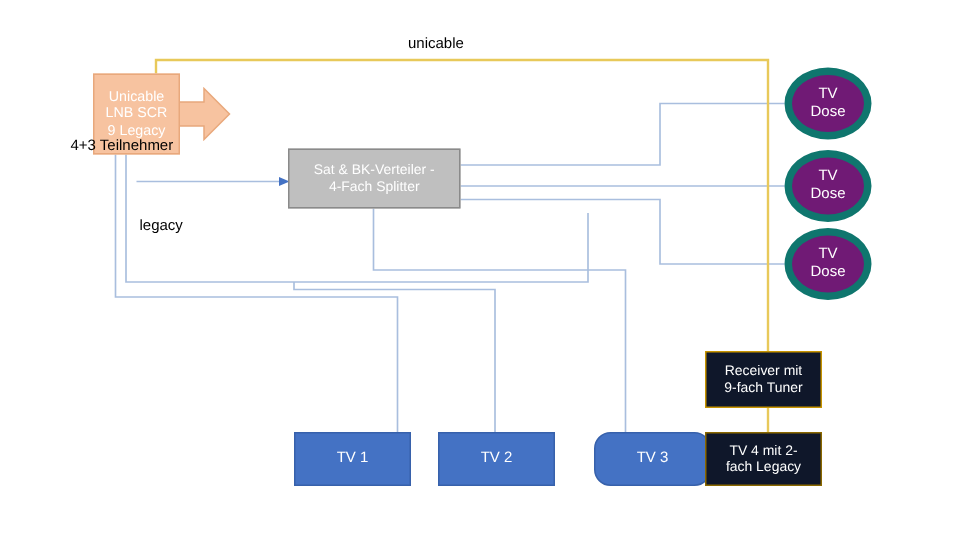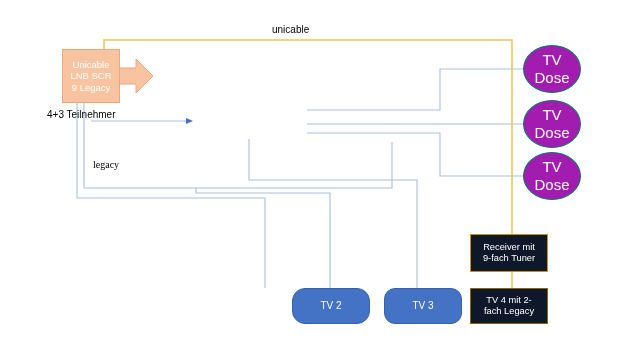--- a/index.html
+++ b/index.html
@@ -56,42 +56,42 @@
     font-size: 9.3px;
     color: #ffffff;
     padding: 0 4px;
     z-index: 6;
   }
   
   .dose {
     width: 58px;
     height: 48px;
     border-radius: 50%;
-    background: #a21caf;
-    border: 1px solid #0f766e;
-    font-size: 15px;
+    background: #701a75;
+    border: 5px solid #0f766e;
+    font-size: 10px;
     color: #ffffff;
     z-index: 7;
   }
   .dose1 { left: 523px; top: 45px; }
   .dose2 { left: 523px; top: 100px; }
   .dose3 { left: 523px; top: 152px; }
   
   .tvbox {
     top: 288px;
     width: 78px;
     height: 36px;
     background: #4472c4;
     border: 1px solid #3761ab;
     font-size: 10px;
     z-index: 6;
   }
   .tv1 { left: 196px; }
-  .tv2 { left: 292px; border-radius: 13px; }
-  .tv3 { left: 384px; border-radius: 11px; }
+  .tv2 { left: 292px; }
+  .tv3 { left: 396px; border-radius: 11px; }
   
   .receiver {
     left: 470px;
     top: 234px;
     width: 78px;
     height: 38px;
     background: #0f172a;
     border: 1px solid #c79400;
     font-size: 9.3px;
     z-index: 6;
@@ -110,22 +110,22 @@
   }
   
   .lbl {
     position: absolute;
     color: #000000;
     font-size: 10px;
     white-space: nowrap;
     z-index: 8;
   }
   .lbl-unicable { left: 272px; top: 24px; }
-  .lbl-teilnehmer { left: 47px; top: 109px; }
-  .lbl-legacy { left: 93px; top: 159px; font-family: Liberation Serif, serif; }
+  .lbl-teilnehmer { left: 47px; top: 92px; }
+  .lbl-legacy { left: 93px; top: 145px; }
   svg.wires {
     position: absolute;
     left: 0;
     top: 0;
     width: 640px;
     height: 360px;
     z-index: 2;
   }
   svg.wires-top {
     z-index: 4;
@@ -175,40 +175,47 @@
     <div>
       <div>Unicable</div>
       <div>LNB SCR</div>
       <div>9 Legacy</div>
     </div>
   </div>
   <svg class="lnb-arrow" viewBox="0 0 36 36">
     <polygon points="0,10 18,10 18,1 35,18 18,35 18,26 0,26" fill="#f7c3a0" stroke="#e8a87c" stroke-width="1"></polygon>
   </svg>
 
+  <div class="node splitter">
+    <div>
+      <div>Sat &amp; BK-Verteiler -</div>
+      <div>4-Fach Splitter</div>
+    </div>
+  </div>
 
   <div class="node dose dose1">
     <div>
       <div>TV</div>
       <div>Dose</div>
     </div>
   </div>
   <div class="node dose dose2">
     <div>
       <div>TV</div>
       <div>Dose</div>
     </div>
   </div>
   <div class="node dose dose3">
     <div>
       <div>TV</div>
       <div>Dose</div>
     </div>
   </div>
 
+  <div class="node tvbox tv1">TV 1</div>
   <div class="node tvbox tv2">TV 2</div>
   <div class="node tvbox tv3">TV 3</div>
 
   <div class="node receiver">
     <div>
       <div>Receiver mit</div>
       <div>9-fach Tuner</div>
     </div>
   </div>
   <div class="node tv4">

